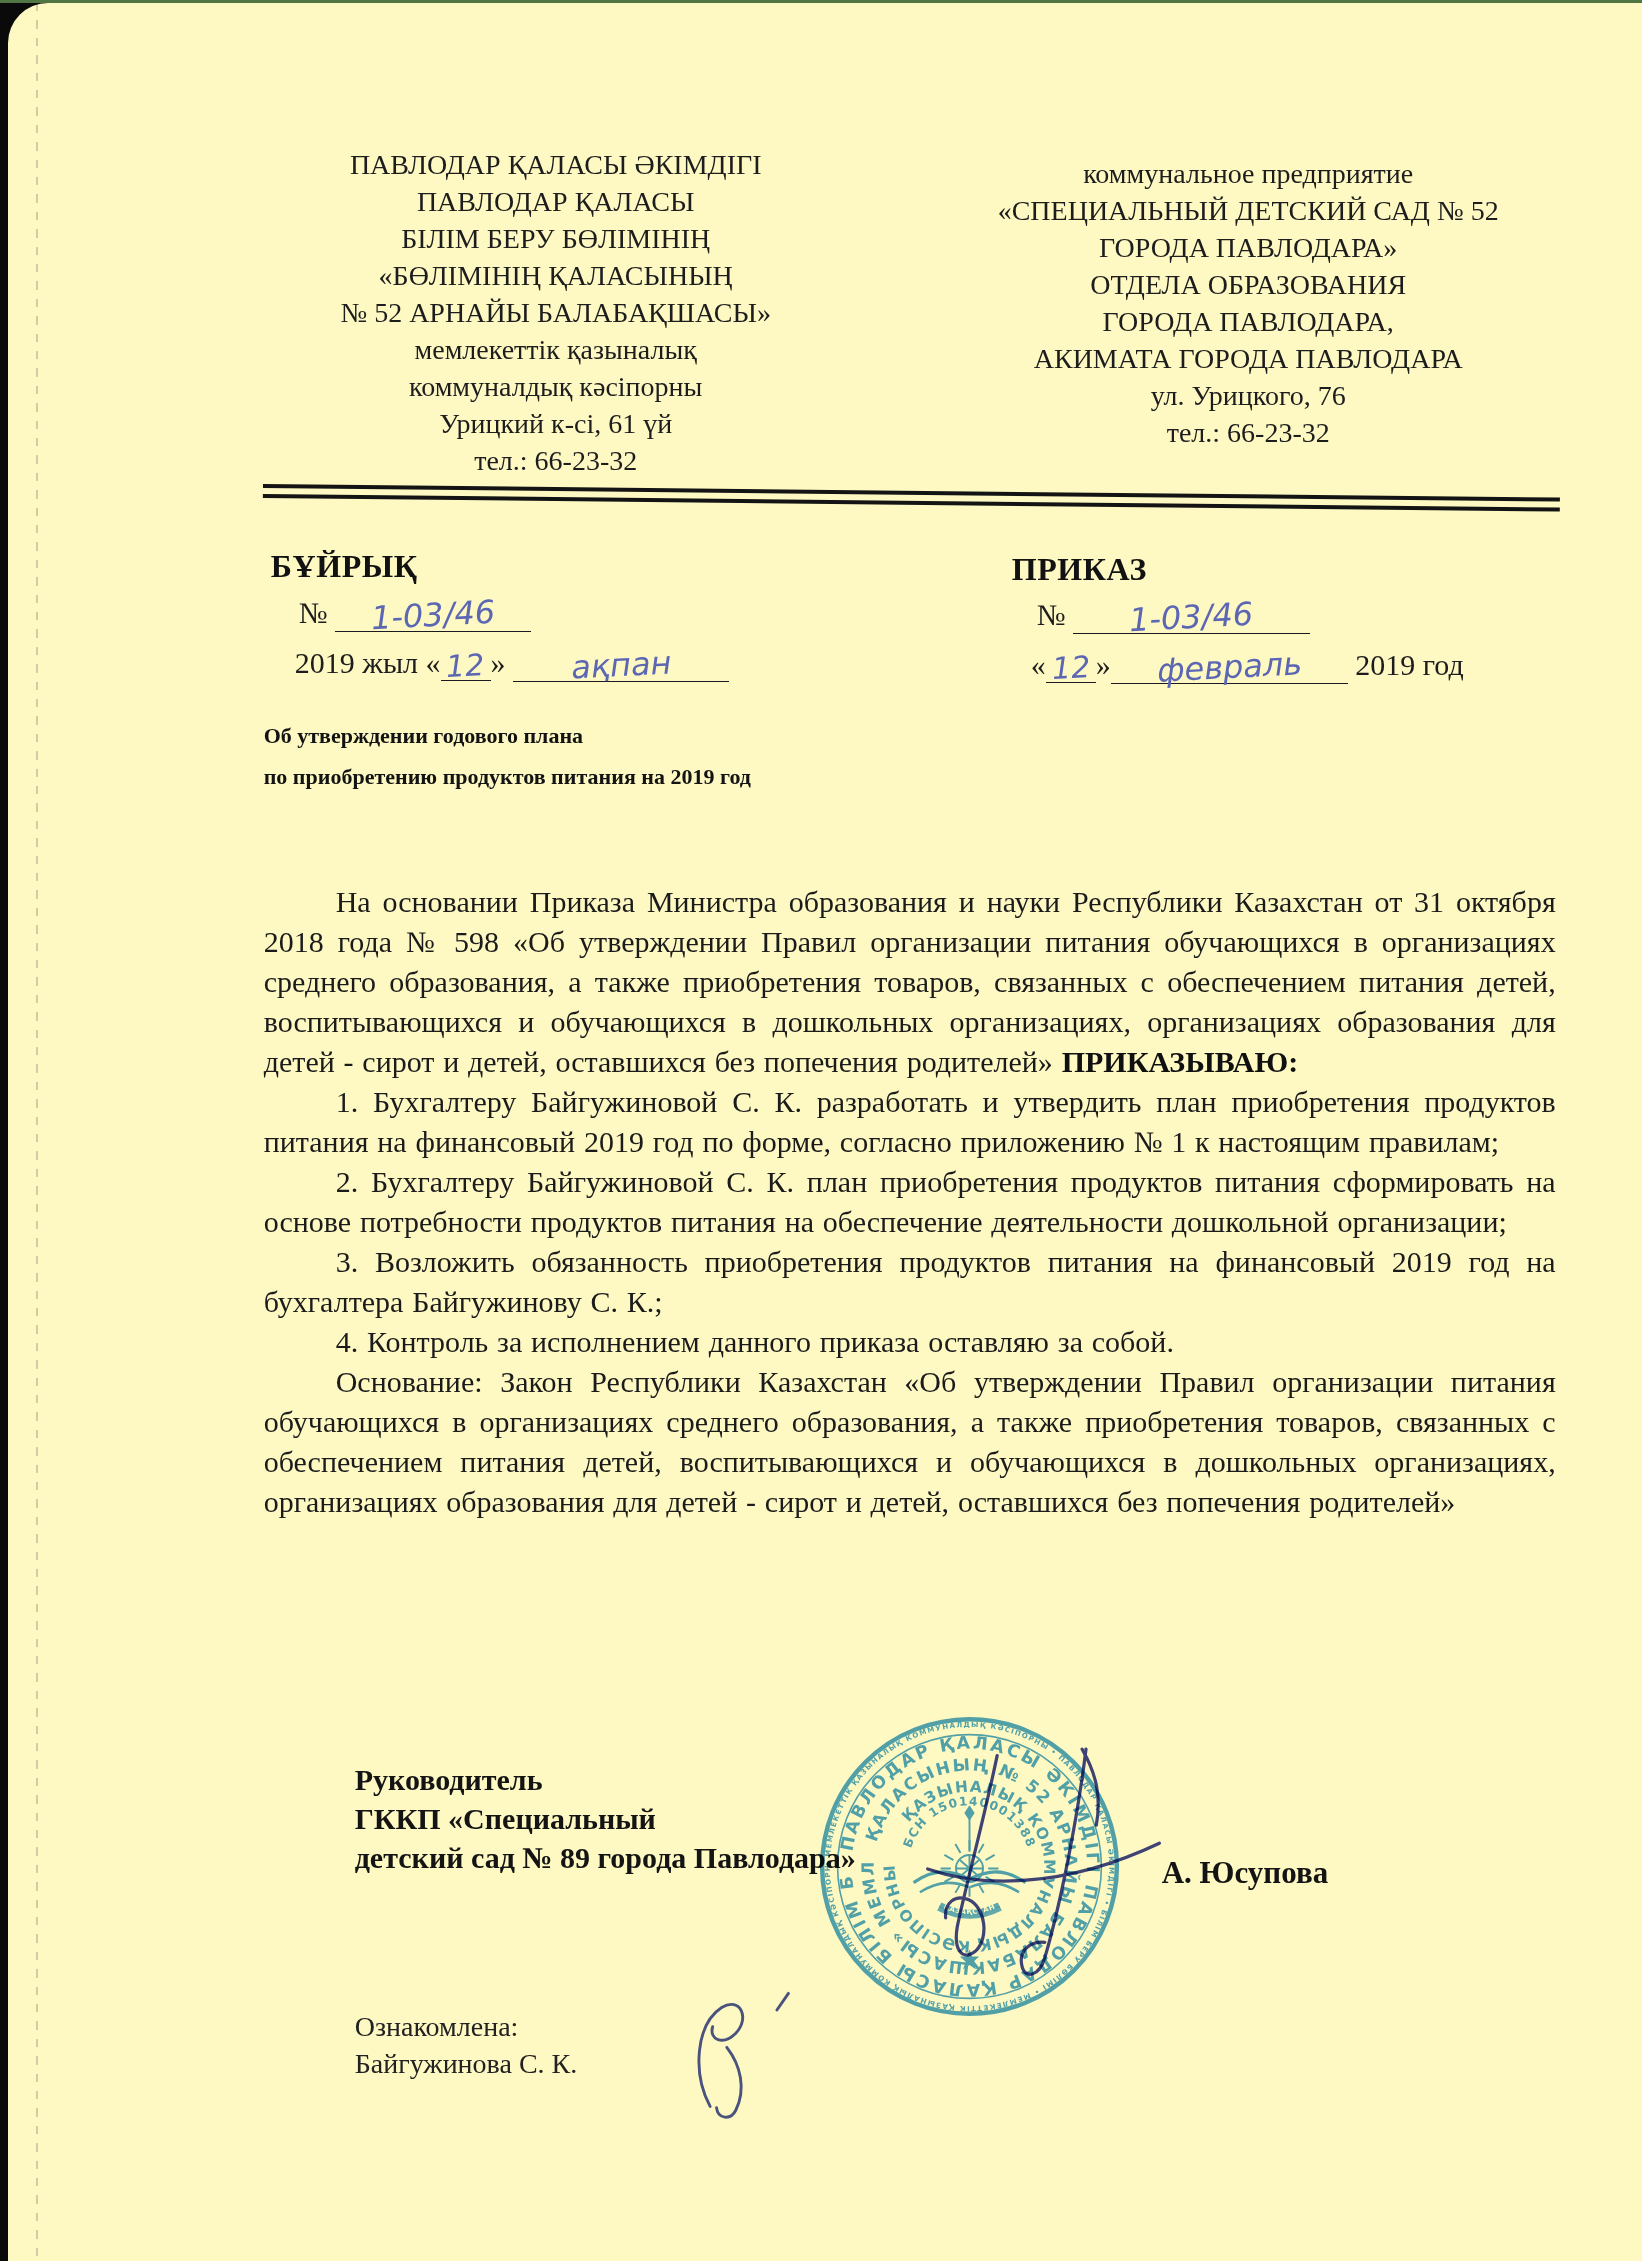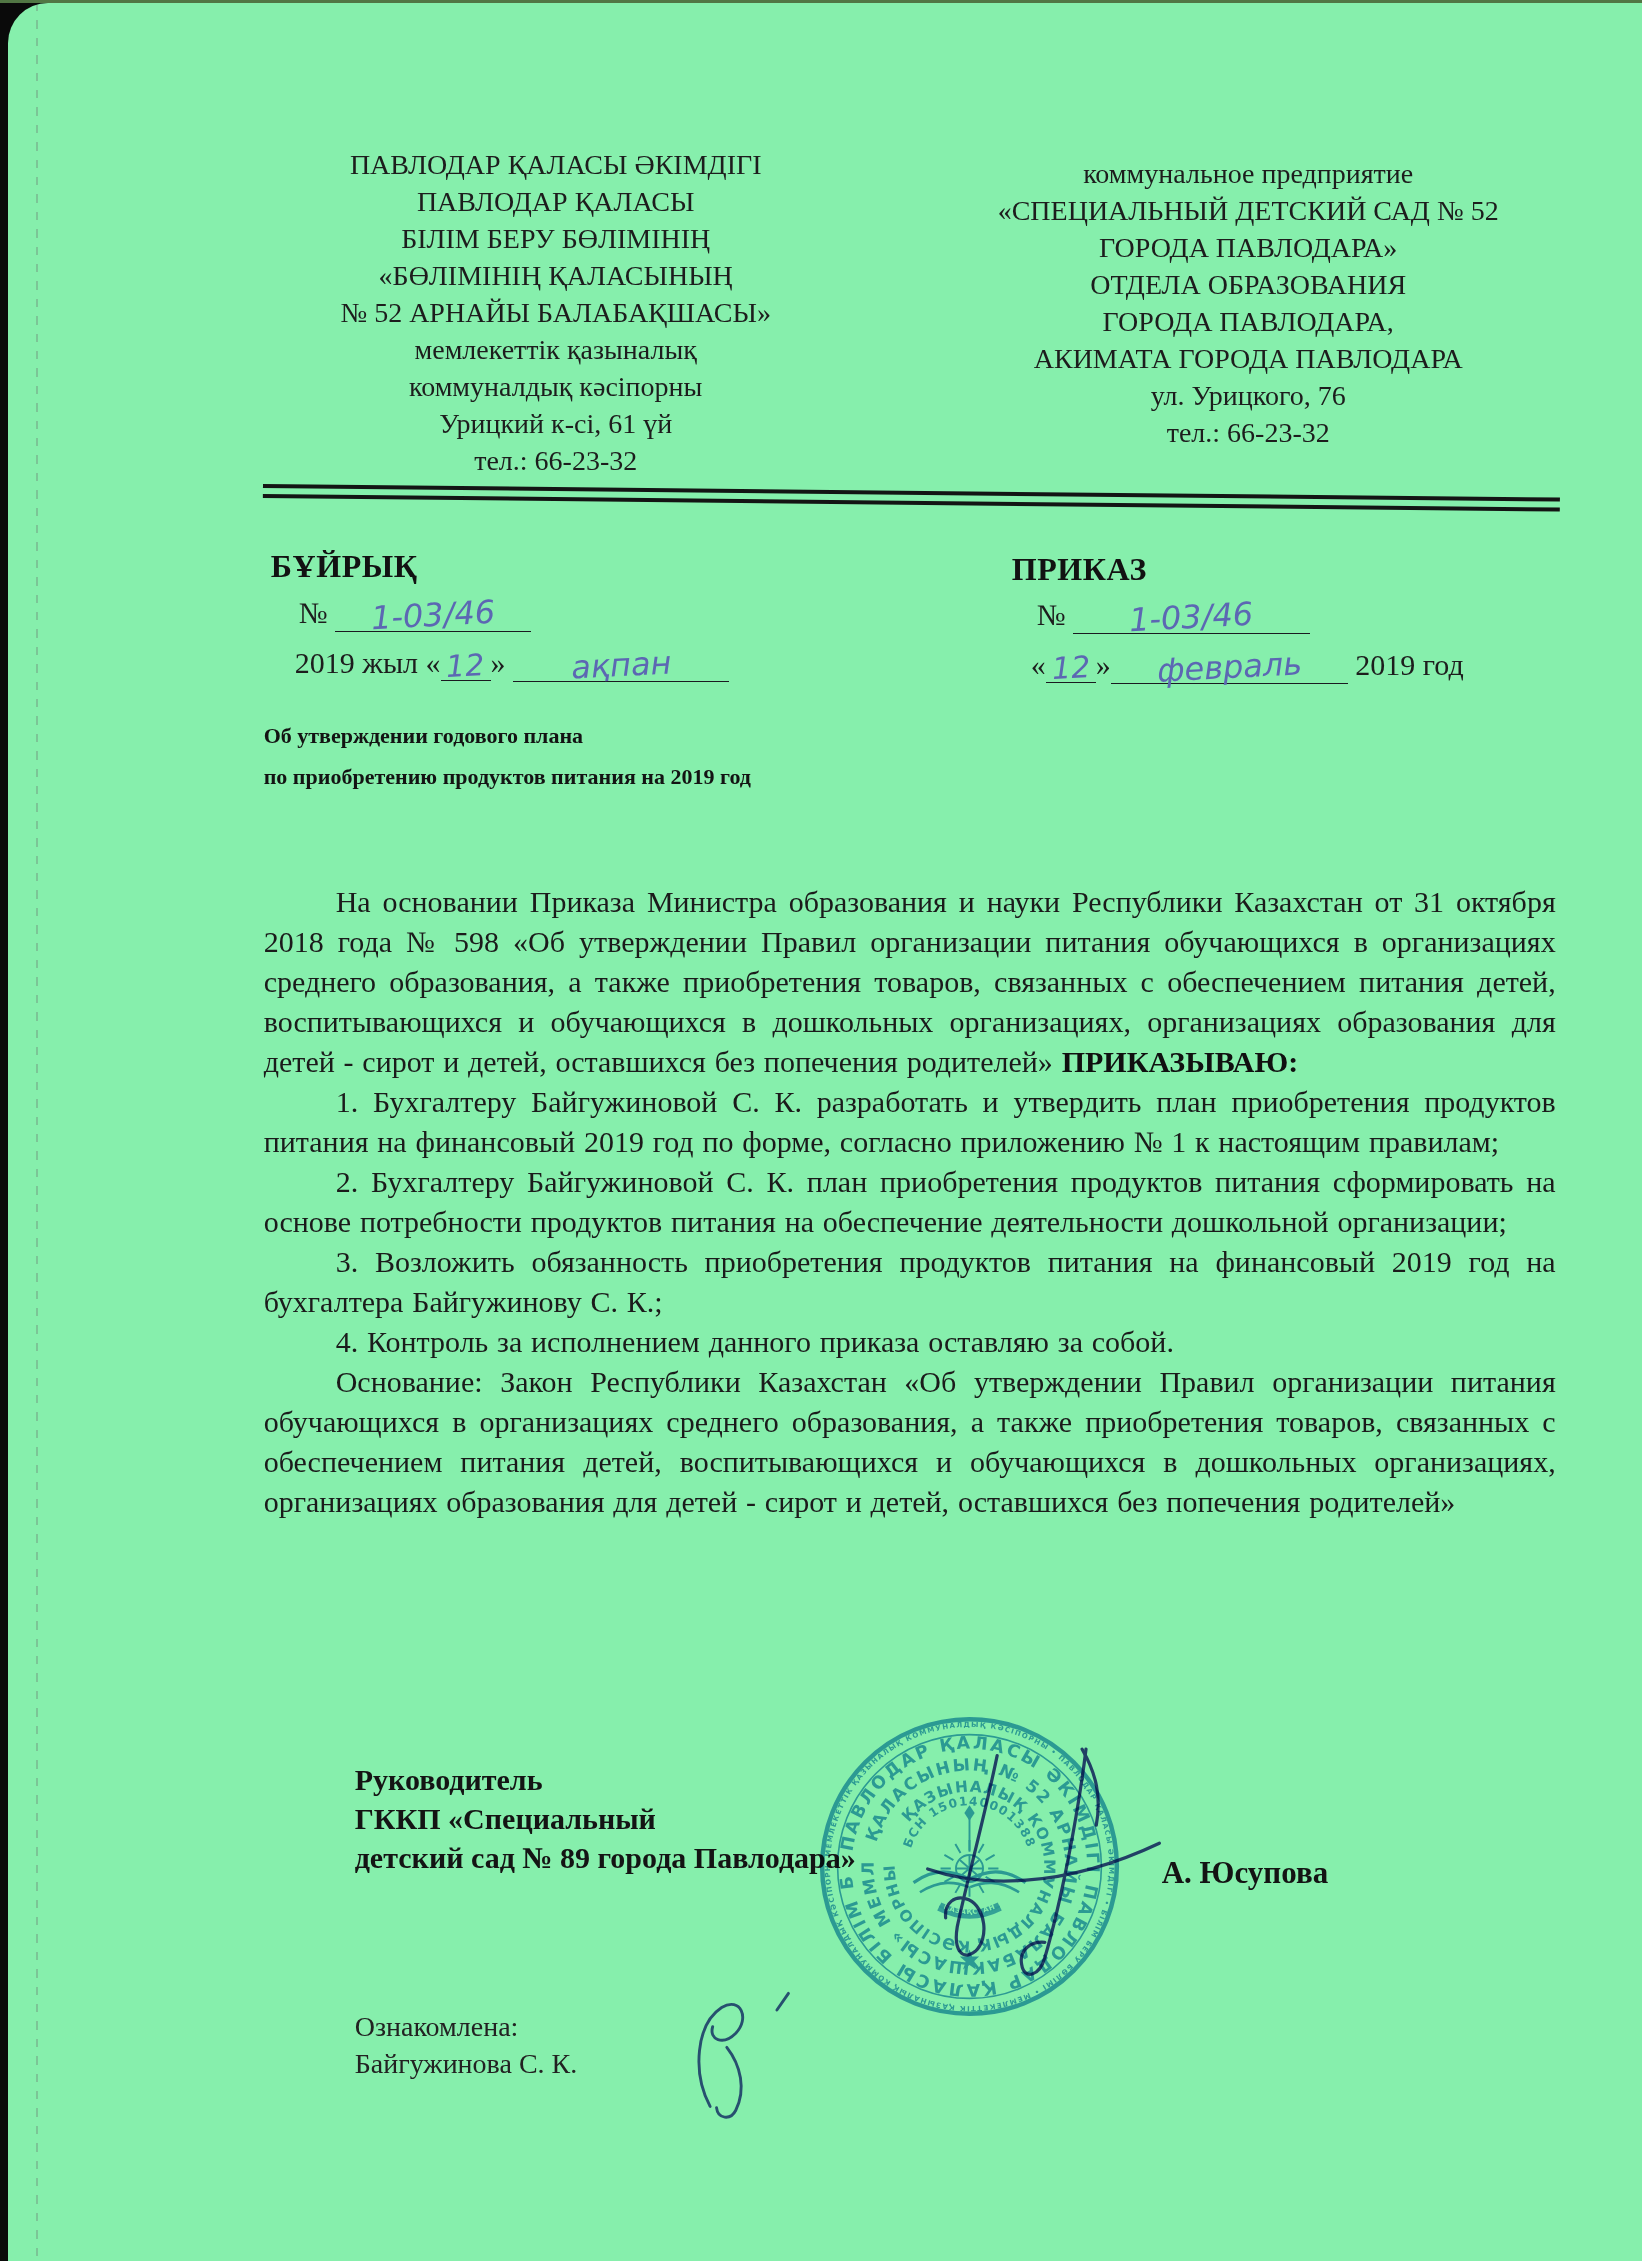--- a/index.html
+++ b/index.html
@@ -1,19 +1,19 @@
 <!DOCTYPE html>
 <html style="font-size:10.3px"><head>
 <meta charset="utf-8">
 <style>
   html,body{margin:0;padding:0;}
   body{width:1643px;height:2261px;background:#0a0a0a;position:relative;overflow:hidden;
        font-family:"Liberation Serif",serif;}
   .topline{position:absolute;left:0;top:0;width:1643px;height:2.6px;background:#5e8a4f;opacity:.85;z-index:6;}
-  .paper{position:absolute;left:7.7px;top:3.2px;width:1635px;height:2258px;background:#86efac;
+  .paper{position:absolute;left:7.7px;top:3.2px;width:1635px;height:2258px;background:#fef9c3;
          border-top-left-radius:40px;overflow:hidden;}
   .scanline{position:absolute;left:28px;top:0;width:1.9px;height:2258px;
     background:repeating-linear-gradient(to bottom,rgba(100,100,100,.30) 0 8.4px,rgba(0,0,0,0) 8.4px 17.4px);}
   .hdr{position:absolute;font-size:28px;line-height:37px;color:#1d1d1d;text-align:center;}
   .hdr-left{left:255px;top:143px;width:586px;}
   .hdr-right{left:915px;top:152px;width:651px;}
   .rule{position:absolute;left:255px;top:481px;width:1297px;transform:rotate(0.6deg);transform-origin:0 0;}
   .rule .l1{height:3.9px;background:#141414;}
   .rule .l2{height:3.9px;background:#141414;margin-top:5.8px;}
   .order-title{position:absolute;font-weight:bold;font-size:32px;color:#121212;text-align:left;letter-spacing:0.6px;}

